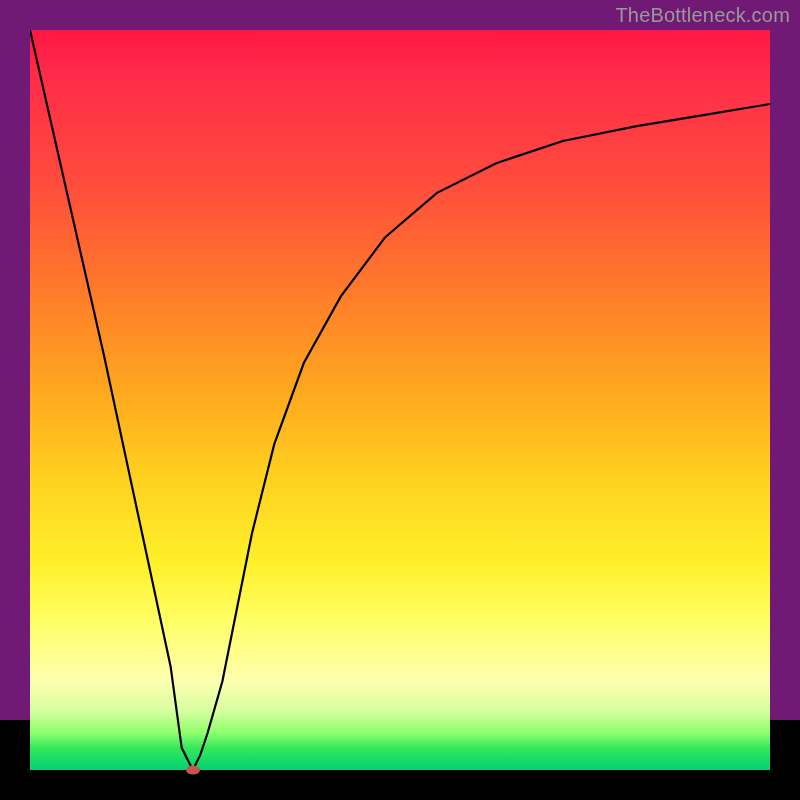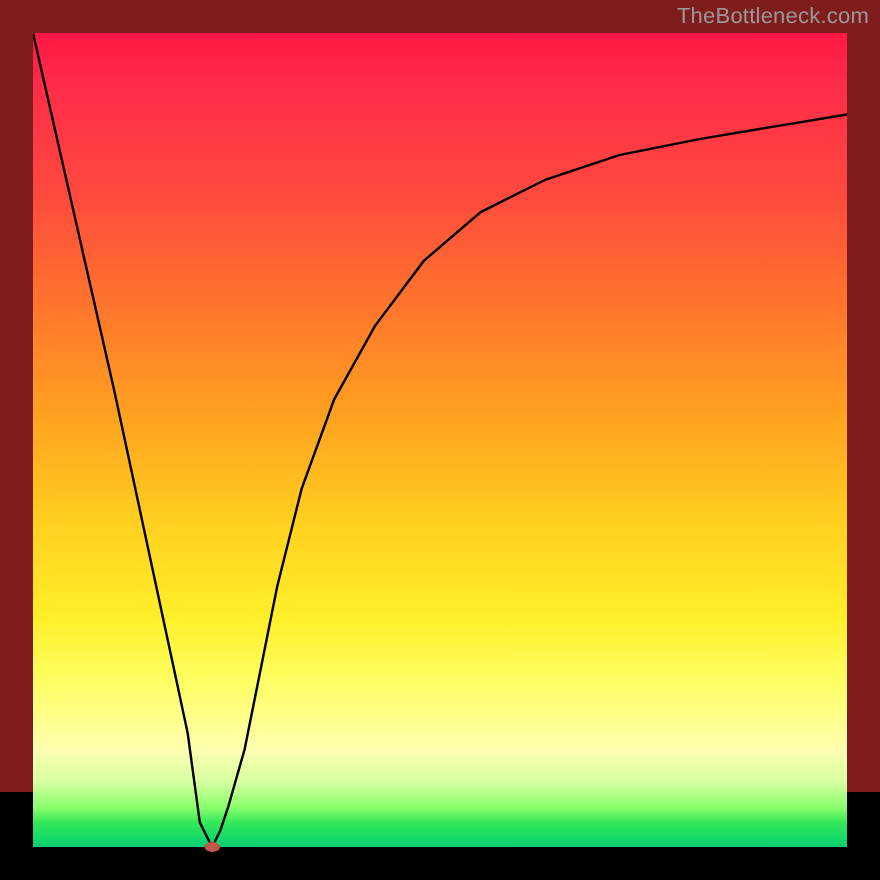--- a/index.html
+++ b/index.html
@@ -8,21 +8,21 @@
     width: 800px;
     height: 800px;
     overflow: hidden;
     background: #000;
     font-family: Arial, Helvetica, sans-serif;
   }
   .frame {
     position: relative;
     width: 800px;
     height: 720px;
-    background: #7f1d1d;
+    background: #701a75;
   }
   .plot {
     position: absolute;
     left: 30px;
     top: 30px;
     width: 740px;
     height: 740px;
     
     background: linear-gradient(
       to bottom,

